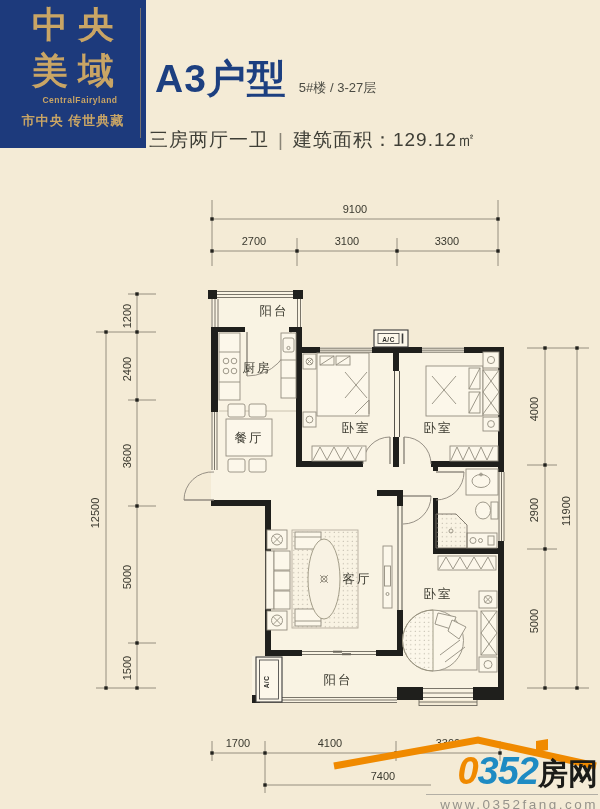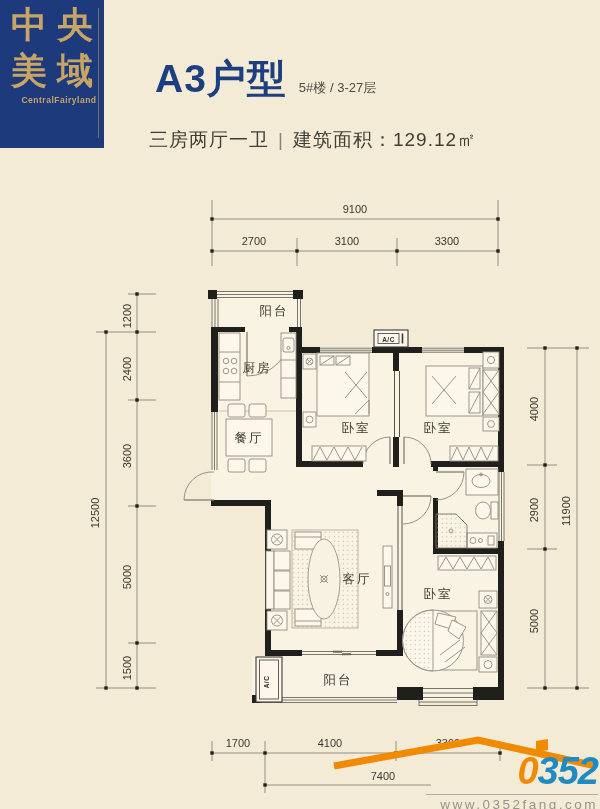--- a/index.html
+++ b/index.html
@@ -3,21 +3,21 @@
 <meta charset="utf-8">
 <style>
   html,body{margin:0;padding:0;}
   body{
     width:600px;height:809px;position:relative;overflow:hidden;
     background:#f4ebd6;
     font-family:"Liberation Sans",sans-serif;
   }
   
   .brand-box{
-    position:absolute;left:0;top:0;width:104px;height:148px;
+    position:absolute;left:0;top:0;width:146px;height:148px;
     background:#1d3a7c;color:#c9a565;text-align:center;z-index:5;
   }
   .brand-line{position:absolute;right:5px;top:8px;bottom:10px;width:1px;background:rgba(201,165,101,.5);}
   .brand-chars{
     font-family:"DejaVu Serif","Liberation Serif",serif;font-weight:bold;
     font-size:36px;line-height:44px;letter-spacing:10px;padding-left:10px;margin-top:2px;
   }
   .brand-en{font-size:8.5px;font-weight:bold;letter-spacing:.5px;margin-top:3px;padding-left:14px;}
   .brand-tagline{font-size:13px;font-weight:bold;letter-spacing:1px;margin-top:7px;}
   
@@ -43,20 +43,21 @@
   .url-line{position:absolute;right:0;bottom:15px;width:172px;border-top:1.5px solid #b3afa5;}
   .site-url{position:absolute;right:0;bottom:-2px;font-size:13.5px;letter-spacing:2.5px;color:#96938b;}
 </style>
 </head>
 <body>
 
 <div class="brand-box">
   <div class="brand-chars">中央</div>
   <div class="brand-chars">美域</div>
   <div class="brand-en">CentralFairyland</div>
+  <div class="brand-tagline">市中央 传世典藏</div>
   <div class="brand-line"></div>
 </div>
 
 <div class="title-row">
   <span class="main-title">A3户型</span>
   <span class="floor-info">5#楼 / 3-27层</span>
 </div>
 <div class="subtitle">
   <span>三房两厅一卫</span><span class="sep">|</span><span>建筑面积：129.12㎡</span>
 </div>
@@ -410,16 +411,17 @@
 </svg>
 
 <div class="footer">
   <svg class="roof" width="268" height="34" viewBox="0 0 268 34">
     <path d="M4,30 L148,4 L266,30" stroke="#f08a00" stroke-width="7" fill="none"></path>
     <polygon points="206,5 218,3 218,14 206,16" fill="#f08a00"></polygon>
   </svg>
   <div class="logo-row">
     <span class="n0">0</span>
       <span class="n352">352</span>
+      <span class="cnword">房网</span>
   </div>
   <div class="url-line"></div>
   <div class="site-url">www.0352fang.com</div>
 </div>
 
 </body></html>

